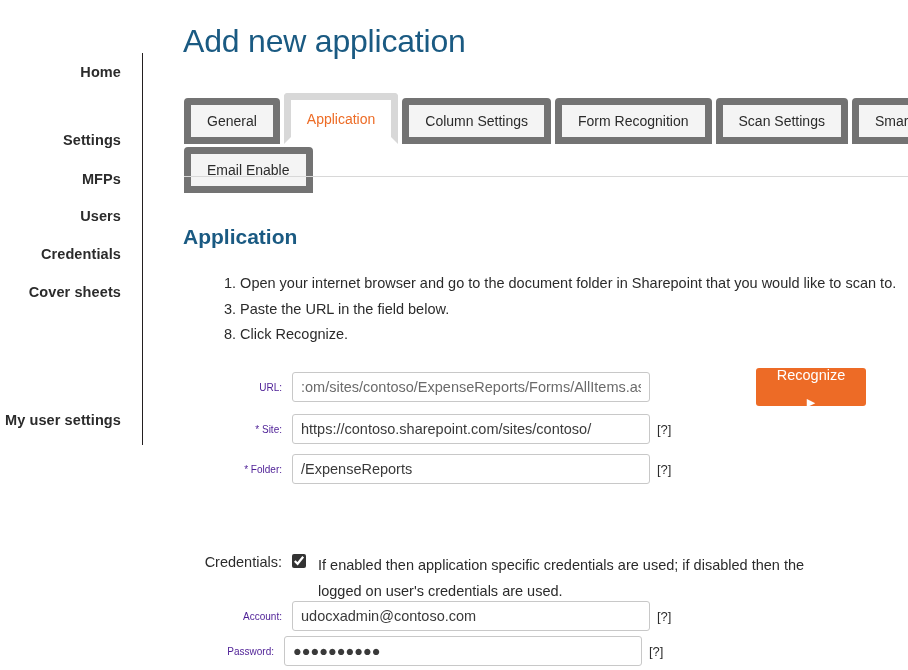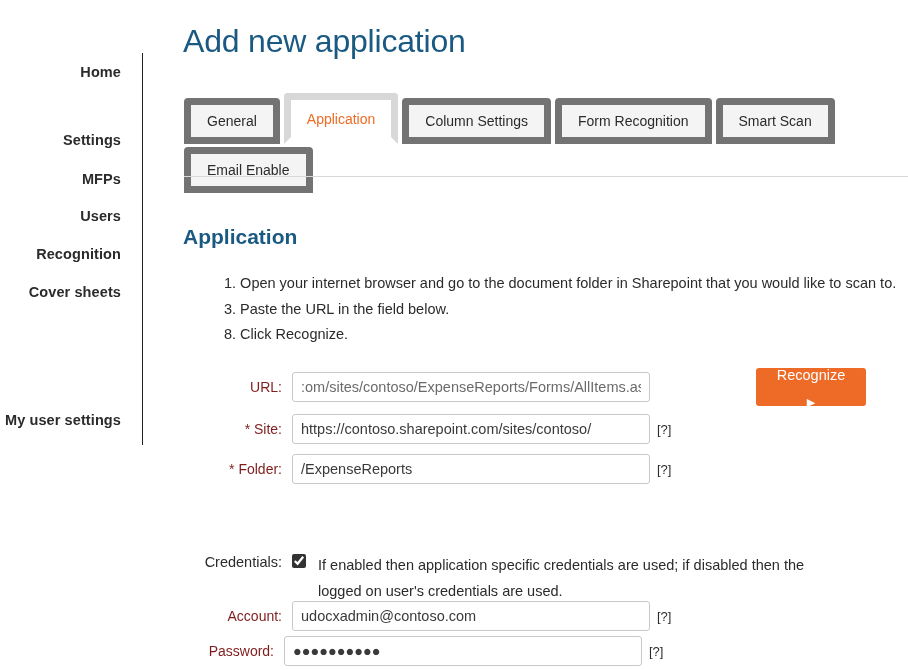--- a/index.html
+++ b/index.html
@@ -135,22 +135,22 @@
   
   .form-row {
     position: absolute;
     display: flex;
     align-items: center;
     height: 30px;
   }
   .field-label {
     width: 108px;
     text-align: right;
-    font-size: 14px;
-    color: #7f1d1d;
+    font-size: 10px;
+    color: #4c1d95;
     padding-right: 10px;
     white-space: nowrap;
   }
   .text-input {
     width: 358px;
     height: 30px;
     padding: 3px 8px;
     font-family: "Liberation Sans", sans-serif;
     font-size: 14.5px;
     color: #3a3a3a;
@@ -229,33 +229,34 @@
 <body>
 
 <div id="page">
 
   <nav id="sidebar">
     <div class="sidebar-divider"></div>
     <div class="nav-item" style="top:64px">Home</div>
     <div class="nav-item" style="top:132px">Settings</div>
     <div class="nav-item" style="top:171px">MFPs</div>
     <div class="nav-item" style="top:208px">Users</div>
-    <div class="nav-item" style="top:246px">Recognition</div>
+    <div class="nav-item" style="top:246px">Credentials</div>
     <div class="nav-item" style="top:284px">Cover sheets</div>
     <div class="nav-item" style="top:412px">My user settings</div>
   </nav>
 
   <h1 id="page-title">Add new application</h1>
 
   <div id="tabs-wrap">
     <div id="tab-row-1">
       <div class="tab">General</div>
       <div class="tab active">Application</div>
       <div class="tab">Column Settings</div>
       <div class="tab">Form Recognition</div>
+      <div class="tab">Scan Settings</div>
       <div class="tab">Smart Scan</div>
     </div>
     <div id="tab-row-2">
       <div class="tab">Email Enable</div>
     </div>
   </div>
   <div id="tabs-underline"></div>
 
   <h2 id="section-title">Application</h2>
 

